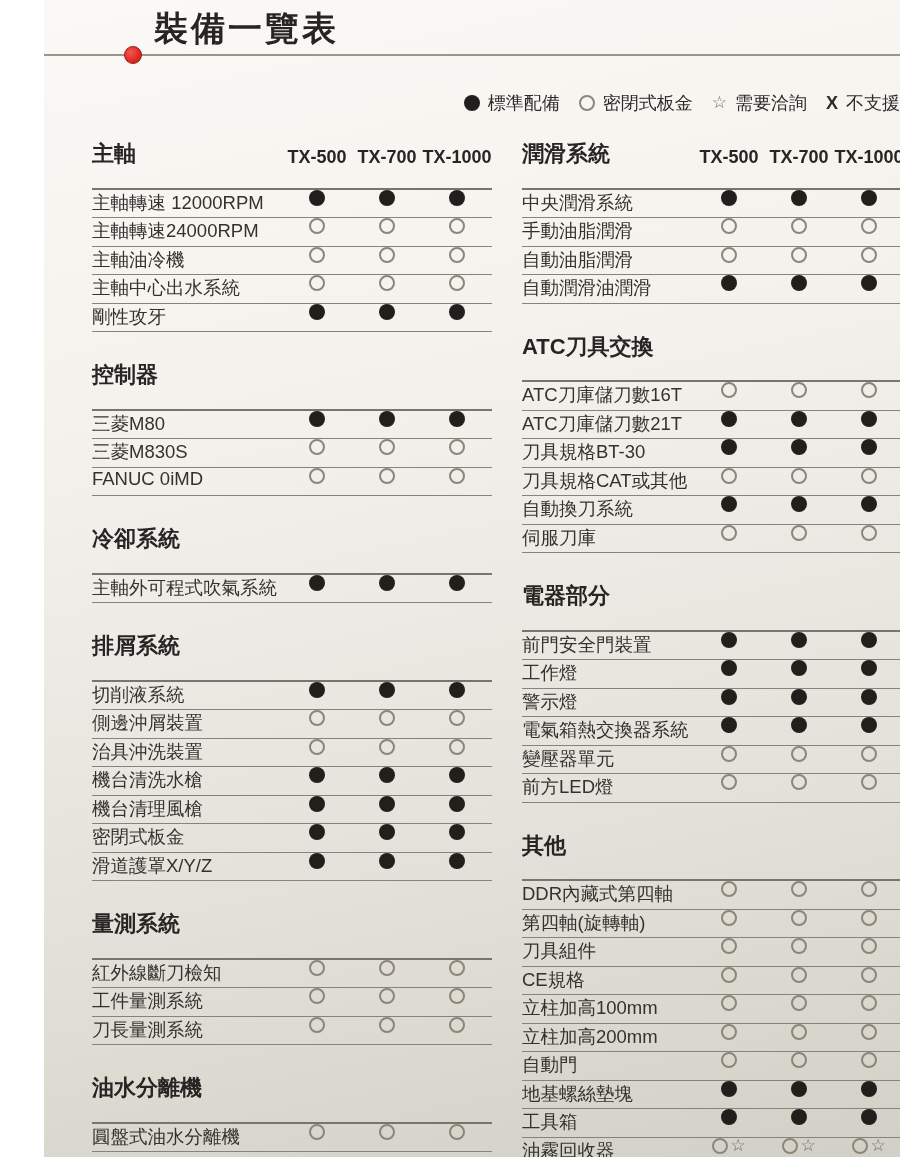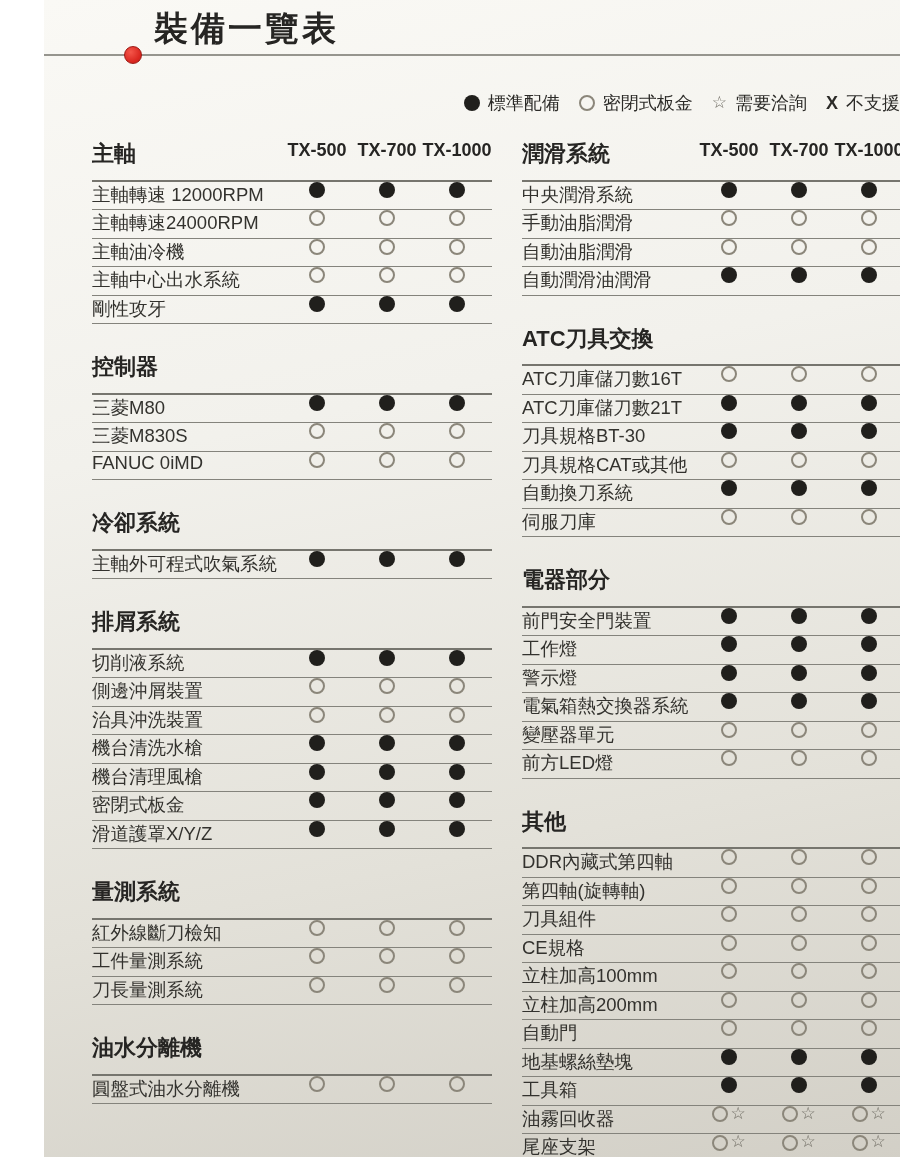--- a/index.html
+++ b/index.html
@@ -33,21 +33,21 @@
   .sym-std{width:16px;height:16px;border-radius:50%;background:#201f1c;}
   .sym-opt{width:16px;height:16px;border-radius:50%;border:2px solid #8b867a;box-sizing:border-box;background:transparent;}
   .sym-star{font-size:17px;line-height:1;color:#6f6c63;transform:translateY(-1px);}
   .sym-x{font-size:18px;font-weight:bold;color:#2c2b28;line-height:1;}
   
   .col{position:absolute;top:140px;}
   .col-left{left:48px;width:400px;}
   .col-right{left:478px;width:382px;}
   .section{margin-bottom:29px;}
   .section-head{
-    display:flex;align-items:flex-start;border-bottom:2px solid #76756e;padding-bottom:12px;
+    display:flex;align-items:flex-end;border-bottom:2px solid #76756e;padding-bottom:20px;
   }
   .section-name{flex:1;font-size:22px;font-weight:bold;color:#262523;line-height:1.25;white-space:nowrap;}
   .cells{display:flex;flex:none;}
   .cell{width:70px;display:flex;justify-content:center;align-items:center;gap:2px;}
   .model-cell{font-size:18px;font-weight:bold;color:#262523;white-space:nowrap;}
   .row{display:flex;align-items:flex-start;height:27.5px;border-bottom:1.6px solid #84837c;}
   .row-label{flex:1;font-size:18.5px;color:#33322e;white-space:nowrap;overflow:hidden;}
 </style>
 </head>
 <body>

